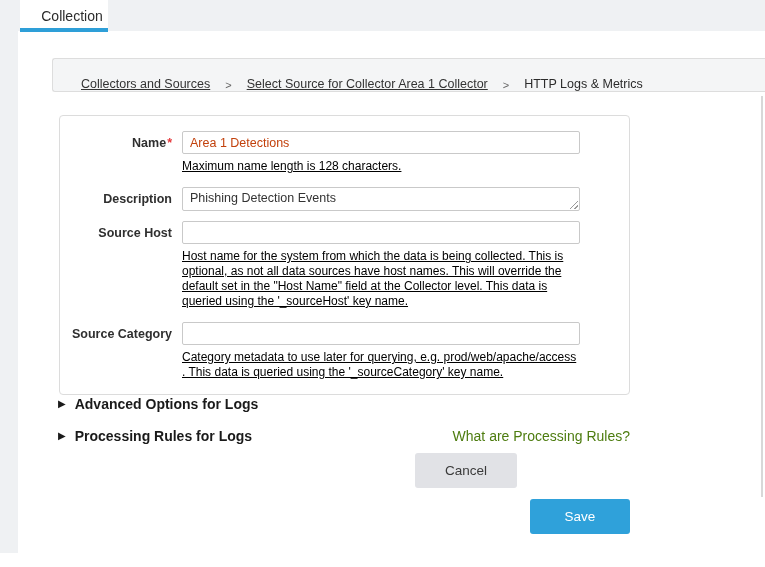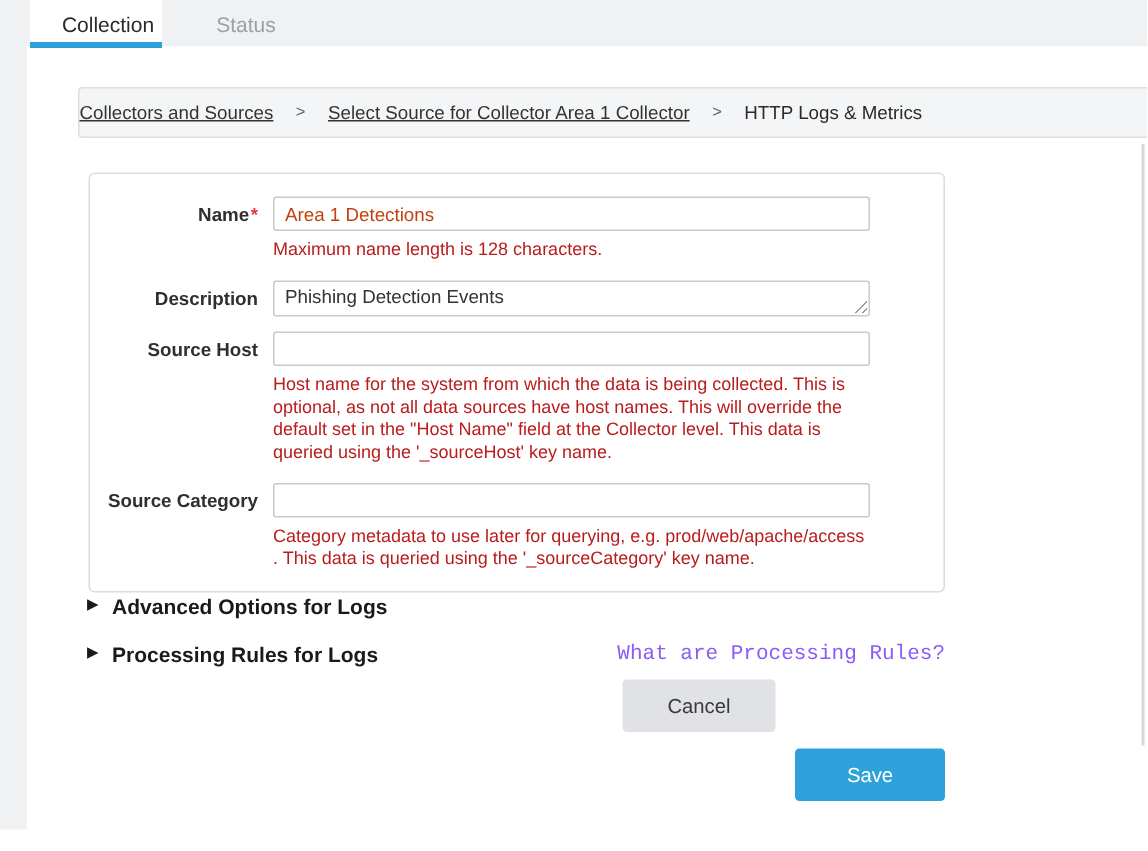--- a/index.html
+++ b/index.html
@@ -51,22 +51,22 @@
   }
 
   
   .breadcrumb {
     position: absolute; top: 58px; left: 52px; right: 0;
     height: 34px;
     background: #f4f5f6;
     border: 1px solid #dddddd;
     border-right: none;
     border-radius: 3px 0 0 3px;
-    display: flex; align-items: center;
-    padding-left: 0;
+    display: flex; align-items: flex-end;
+    padding-left: 28px;
     font-size: 12.5px;
     color: #333;
   }
   .breadcrumb a.crumb-link {
     color: #333;
     text-decoration: underline;
     cursor: pointer;
     white-space: nowrap;
   }
   .crumb-sep {
@@ -132,22 +132,23 @@
       -45deg,
       transparent, transparent 2px,
       #9a9a9a 2px, #9a9a9a 3px
     );
     clip-path: polygon(100% 0, 100% 100%, 0 100%);
     pointer-events: none;
   }
   .helper {
     font-size: 12px;
     line-height: 15px;
-    color: #b91c1c;
+    color: #000000;
     margin-top: 5px;
+    text-decoration: underline;
   }
   .gap-sm { height: 10px; }
   .gap-md { height: 13px; }
 
   
   .section-header {
     position: absolute; left: 58px;
     display: flex; align-items: center;
     cursor: pointer;
   }
@@ -163,24 +164,23 @@
     margin-right: 9px;
     line-height: 1;
   }
   .section-title {
     font-size: 14px;
     font-weight: bold;
     color: #1a1a1a;
   }
   .rules-link {
     font-size: 14px;
-    color: #8b5cf6;
+    color: #4d7c0f;
     text-decoration: none;
     cursor: pointer;
-    font-family: Liberation Mono, monospace;
   }
 
   
   .button-bar {
     position: absolute; top: 453px; left: 0;
     width: 630px;
     display: flex; justify-content: flex-end;
     gap: 13px;
   }
   .btn {
@@ -204,23 +204,20 @@
     margin-top: 46px;
   }
 </style>
 </head>
 <body>
 
 <div class="top-strip">
   <div class="active-tab-bg"></div>
   <div class="tab collection">
     <span>Collection</span>
-  </div>
-  <div class="tab status">
-    <span>Status</span>
   </div>
   <div class="tab-underline"></div>
 </div>
 
 <div class="left-strip"></div>
 
 <div class="scrollbar-line"></div>
 
 <div class="breadcrumb">
   <a class="crumb-link">Collectors and Sources</a>

